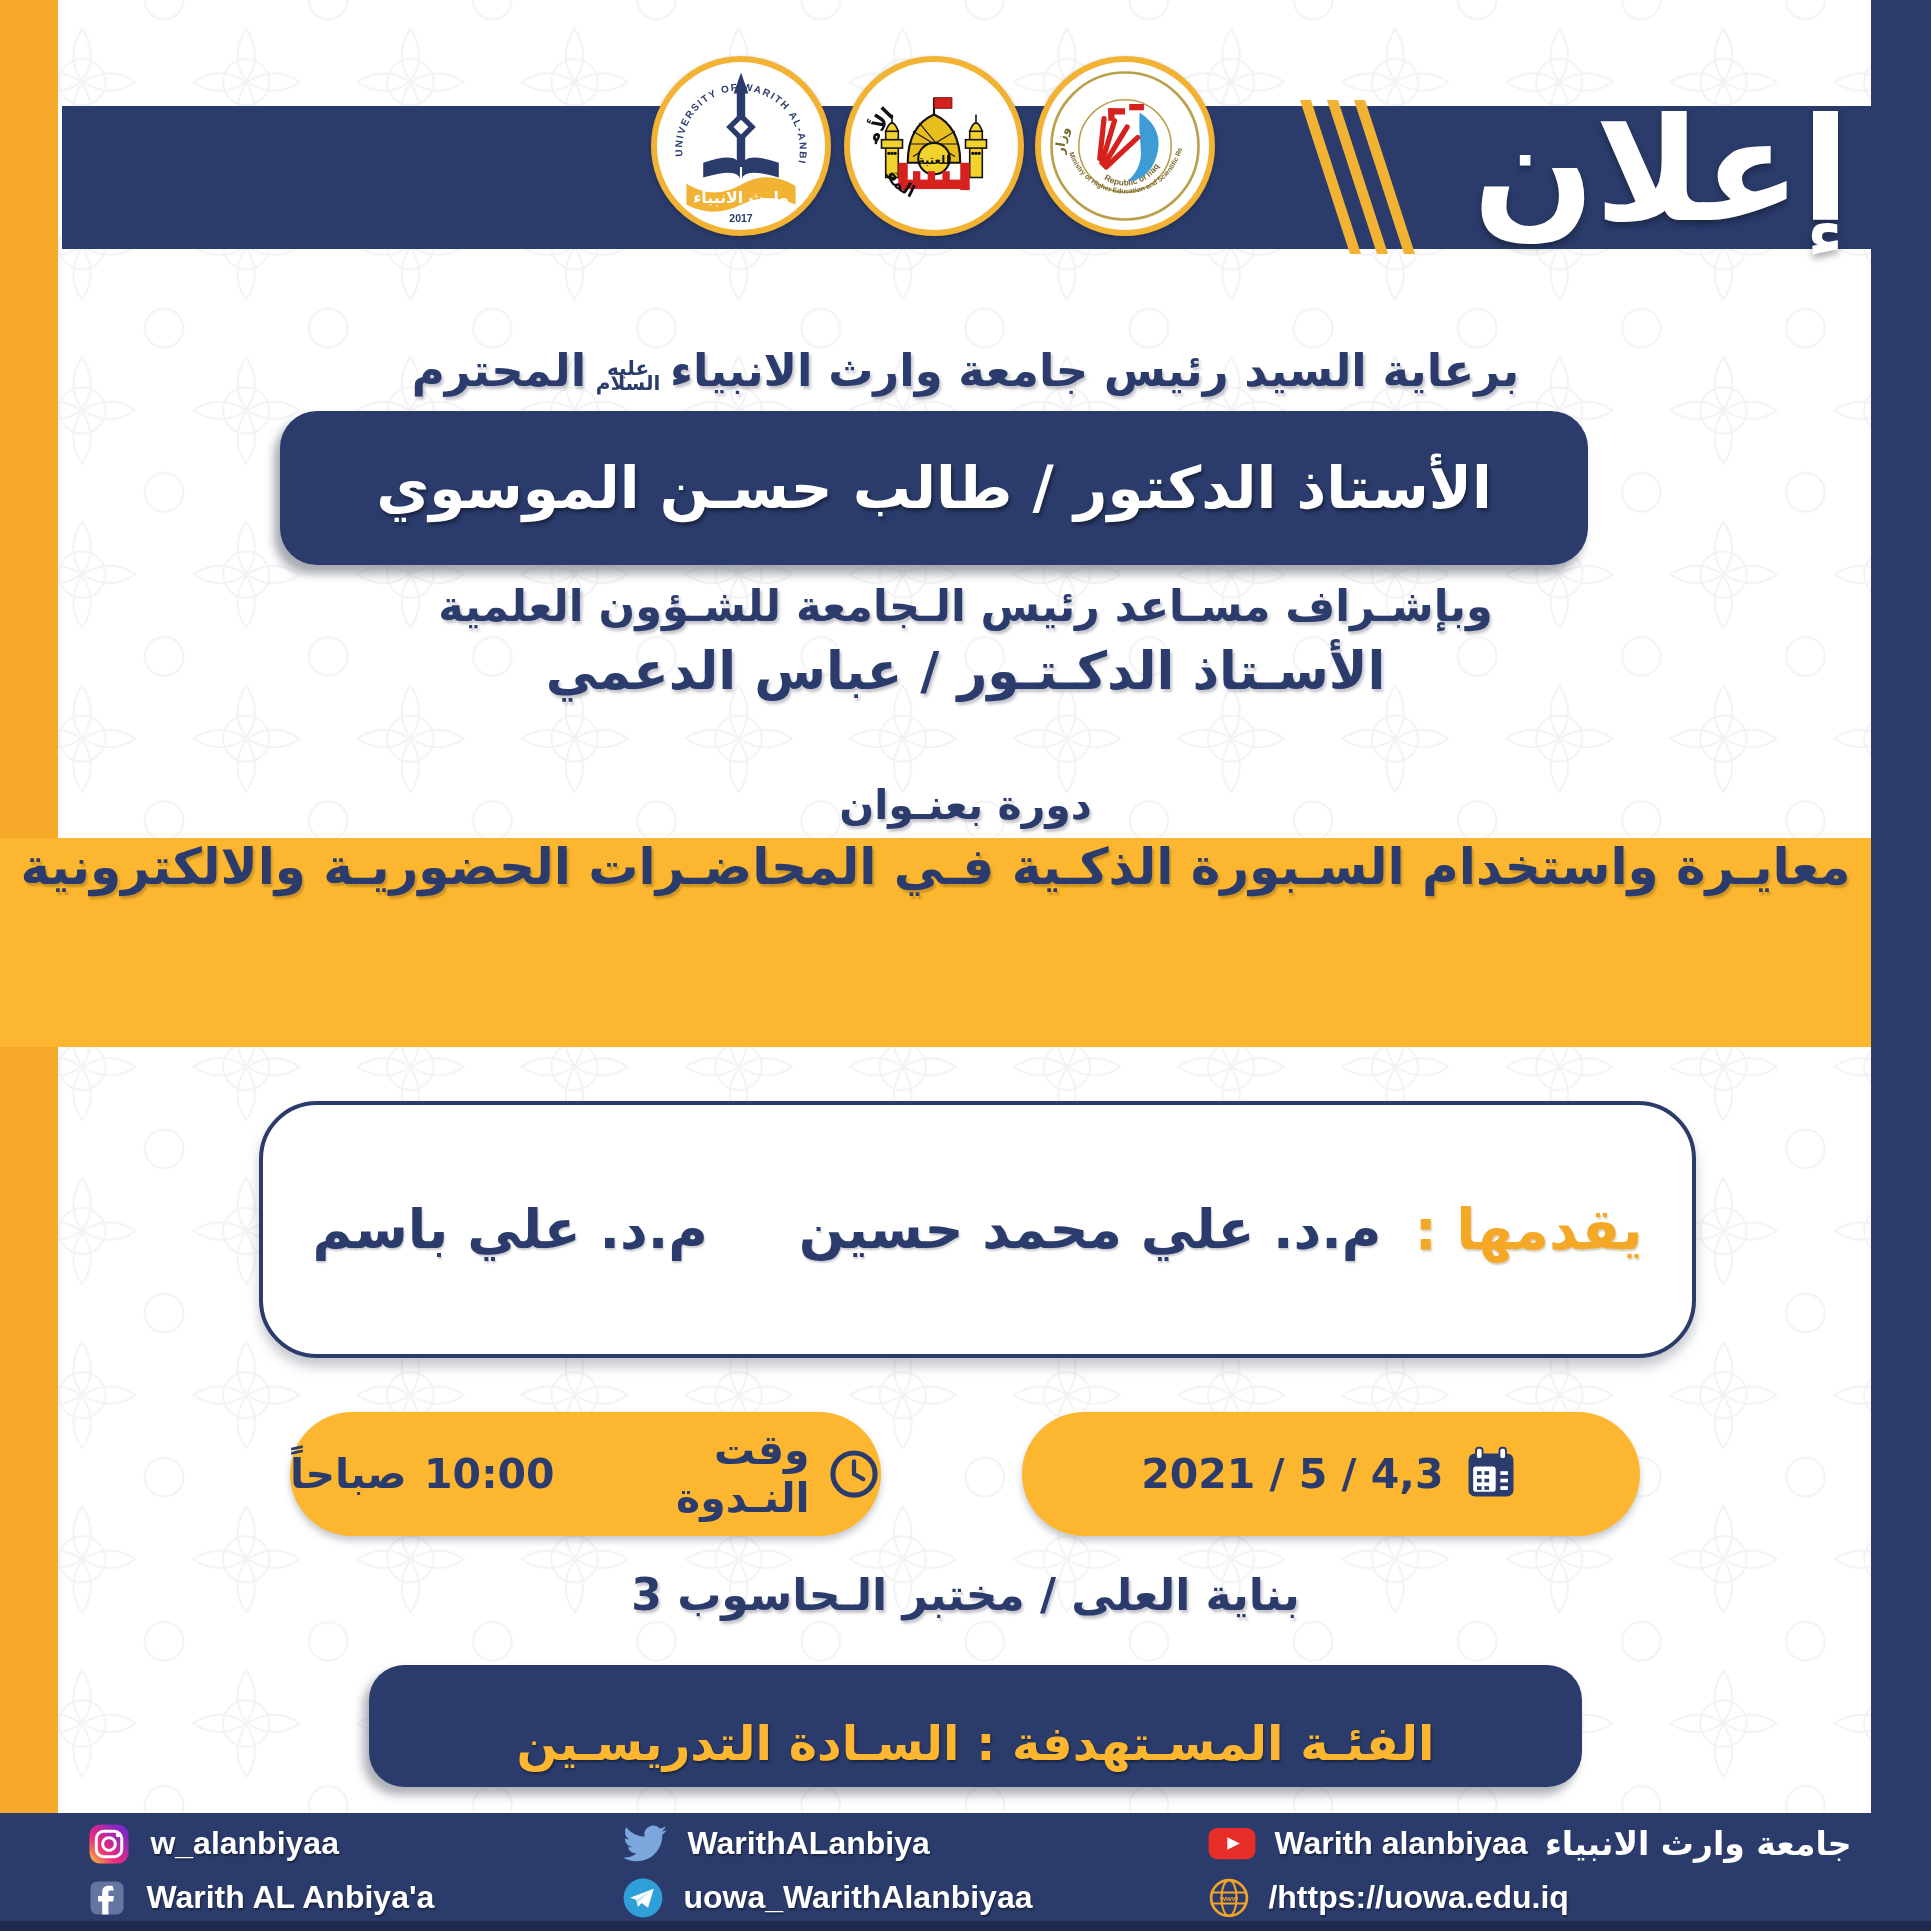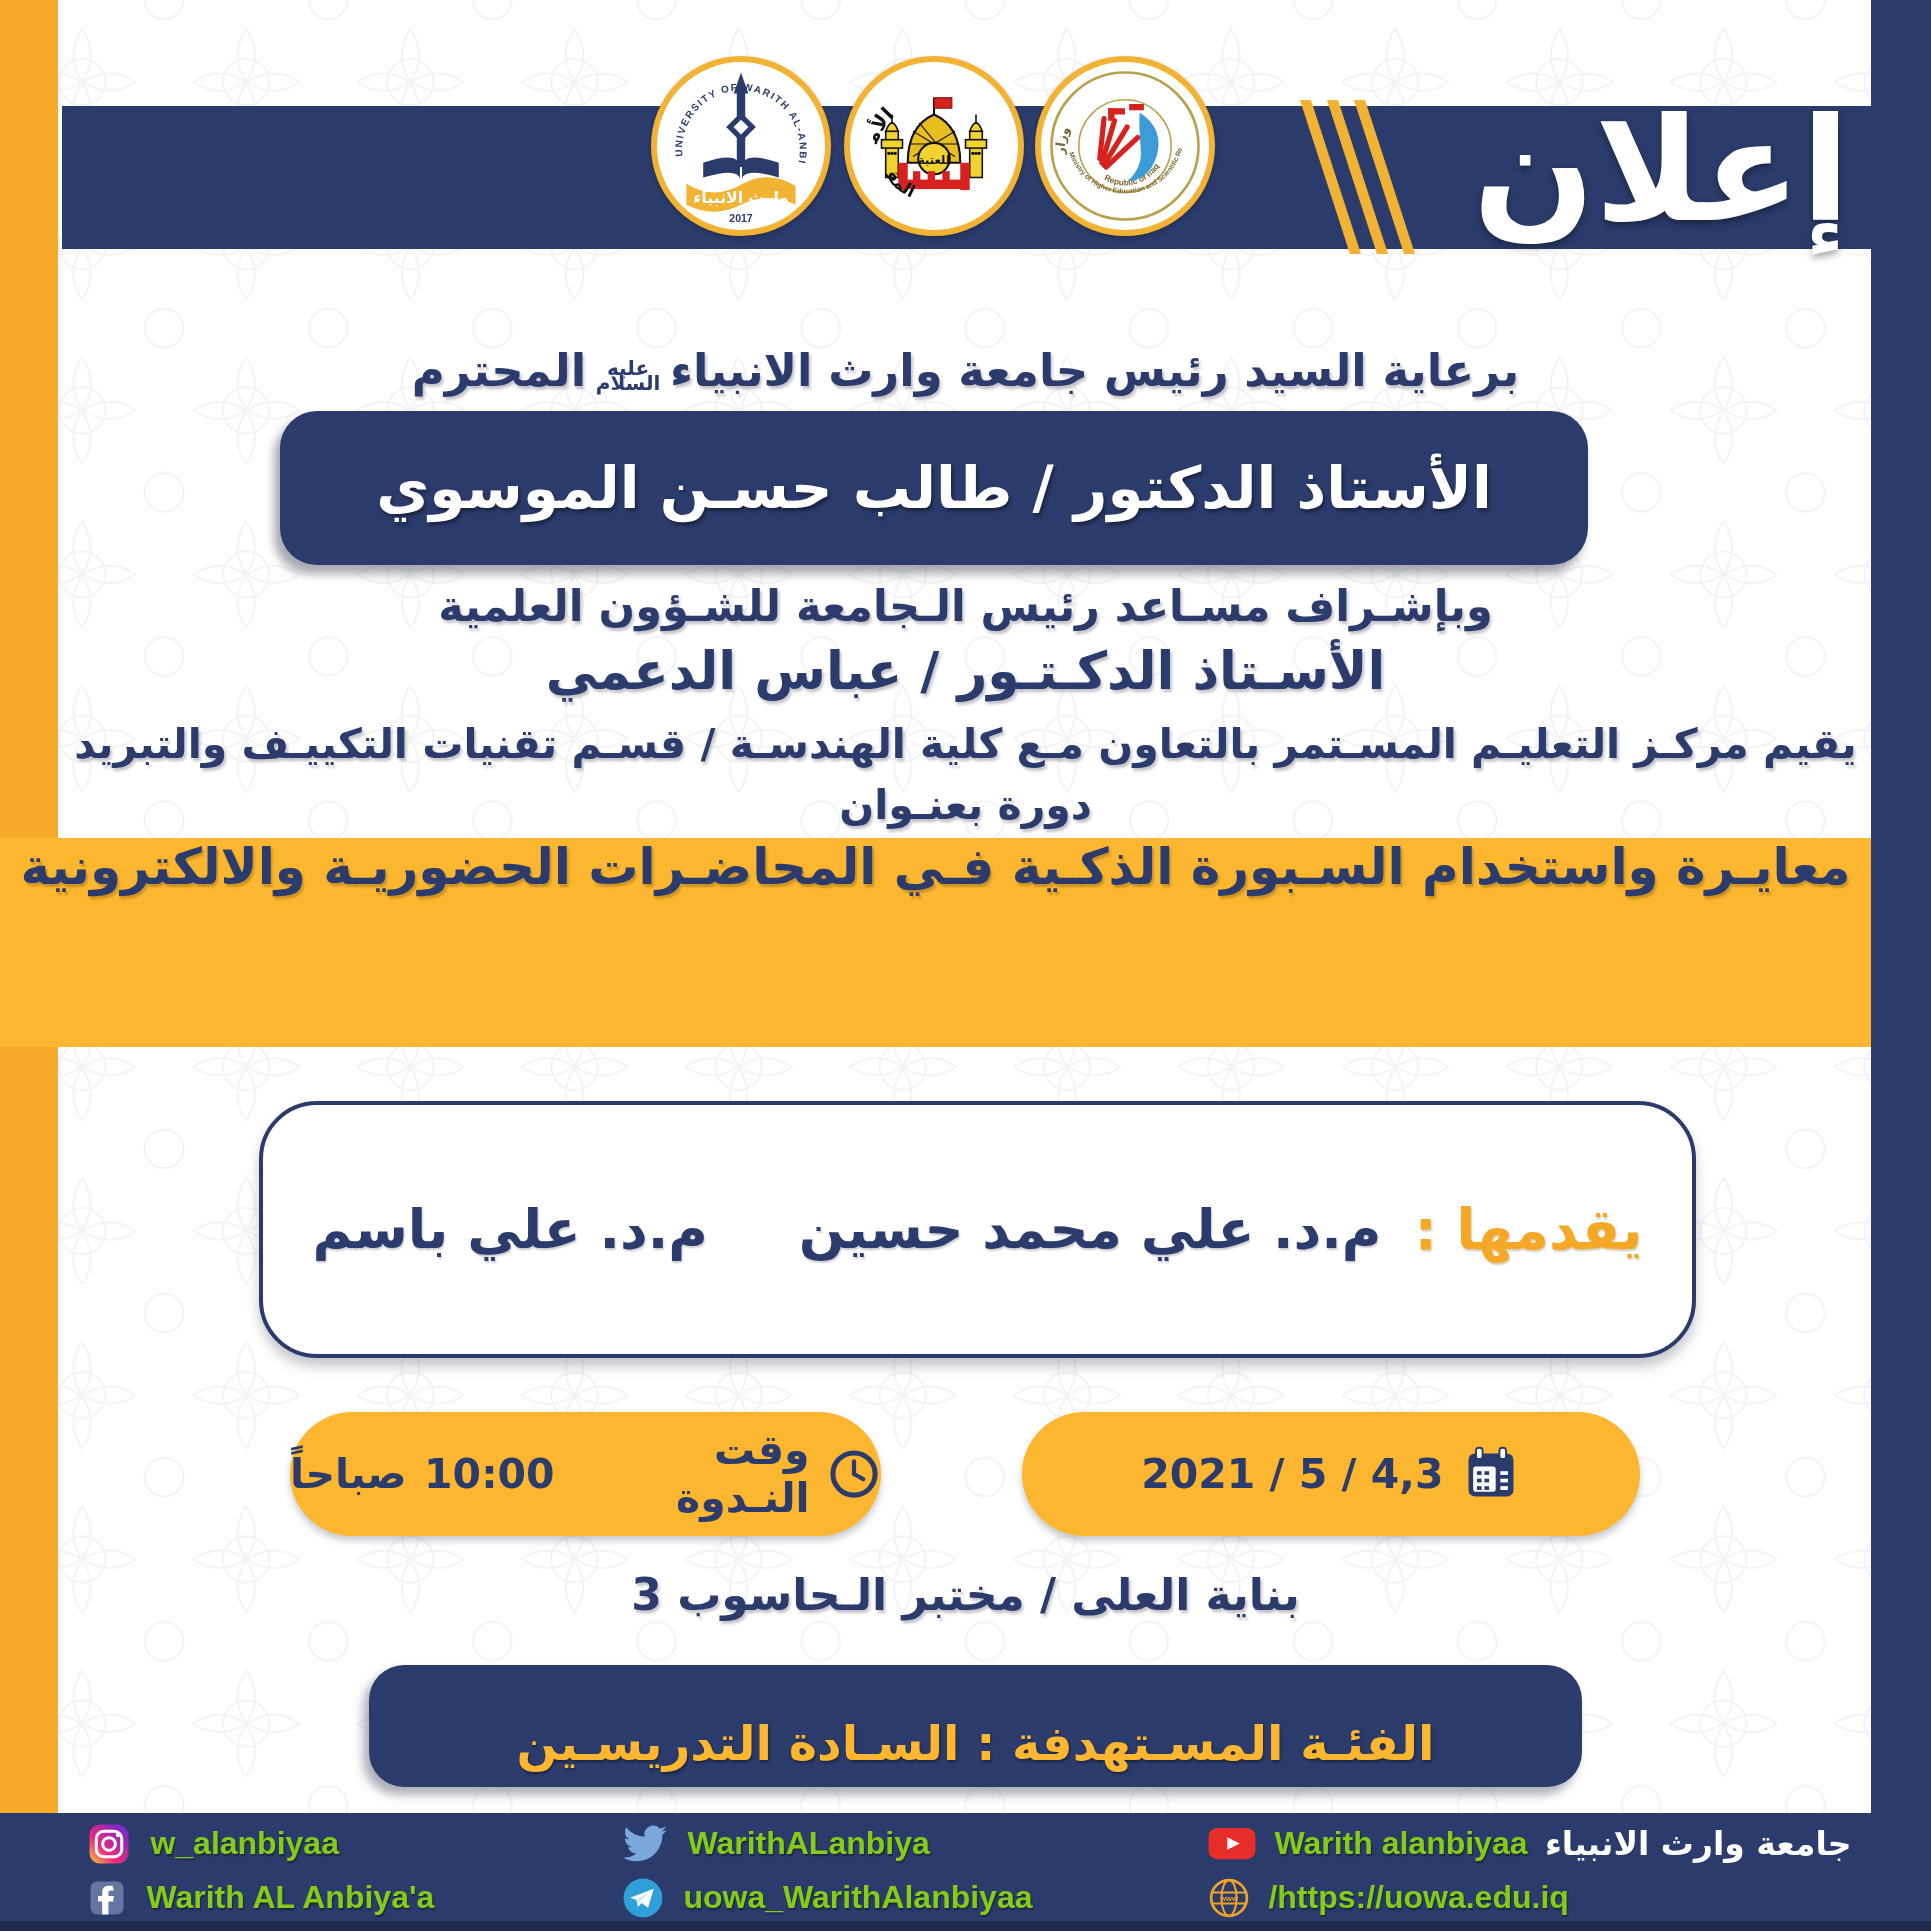--- a/index.html
+++ b/index.html
@@ -70,21 +70,21 @@
     position:absolute;left:369px;top:1665px;width:1213px;height:122px;background:#2b3c6c;border-radius:35px;z-index:2;
     box-shadow:-5.8px 7.7px 9.7px rgba(95,100,115,.5);
     display:flex;align-items:center;justify-content:center;
   }
   .target-box .txt{color:#fcb62f;font-size:48px;font-weight:800;direction:rtl;text-shadow:1px 1.9px 2.9px rgba(0,0,0,.4);margin-top:33px;}
   
   .footer{position:absolute;left:0;bottom:0;width:1931px;height:118px;background:#2b3c6c;z-index:5;}
   .footer .bottom-edge{position:absolute;left:0;bottom:0;width:100%;height:9.7px;background:#20294e;}
   .f-col{position:absolute;top:5.8px;display:flex;flex-direction:column;gap:3.9px;}
   .f-row{display:flex;align-items:center;gap:17.4px;height:50px;}
-  .f-row .handle{color:#84cc16;font-weight:700;font-size:32px;font-family:"Liberation Sans",sans-serif;text-shadow:1px 1.9px 1.9px rgba(0,0,0,.4);}
+  .f-row .handle{color:#ffffff;font-weight:700;font-size:32px;font-family:"Liberation Sans",sans-serif;text-shadow:1px 1.9px 1.9px rgba(0,0,0,.4);}
   .f-row .handle-ar{color:#ffffff;font-weight:700;font-size:33px;direction:rtl;font-family:"DejaVu Sans",sans-serif;margin-right:5.8px;}
   .col-insta{left:85px;}
   .col-tw{left:620px;}
   .col-yt{left:1207px;}
 </style>
 </head>
 <body>
 
 <div class="poster">
 
@@ -230,21 +230,20 @@
   <div class="cline patronage">
     <span>برعاية السيد رئيس جامعة وارث الانبياء</span><span class="honorific"><span style="display:block">عليه</span><span style="display:block">السلام</span></span><span class="suffix">المحترم</span>
   </div>
 
   <div class="name-box">
     <span class="txt">الأستاذ الدكتور / طالب حسـن الموسوي</span>
   </div>
 
   <div class="cline supervision">وبإشـراف مسـاعد رئيس الـجامعة للشـؤون العلمية</div>
   <div class="cline supervisor">الأسـتاذ الدكـتـور / عباس الدعمي</div>
-  <div class="cline organizer">يقيم مركـز التعليـم المسـتمر بالتعاون مـع كلية الهندسـة / قسـم تقنيات التكييـف والتبريد</div>
   <div class="cline course-intro">دورة بعنـوان</div>
 
   <div class="course-band">
     <span class="txt">معايـرة واستخدام السـبورة الذكـية فـي المحاضـرات الحضوريـة والالكترونية</span>
   </div>
 
   <div class="presenters-box">
     <span class="label">يقدمها :</span>
     <span class="pname">م.د. علي محمد حسين</span>
     <span class="pname second">م.د. علي باسم</span>

